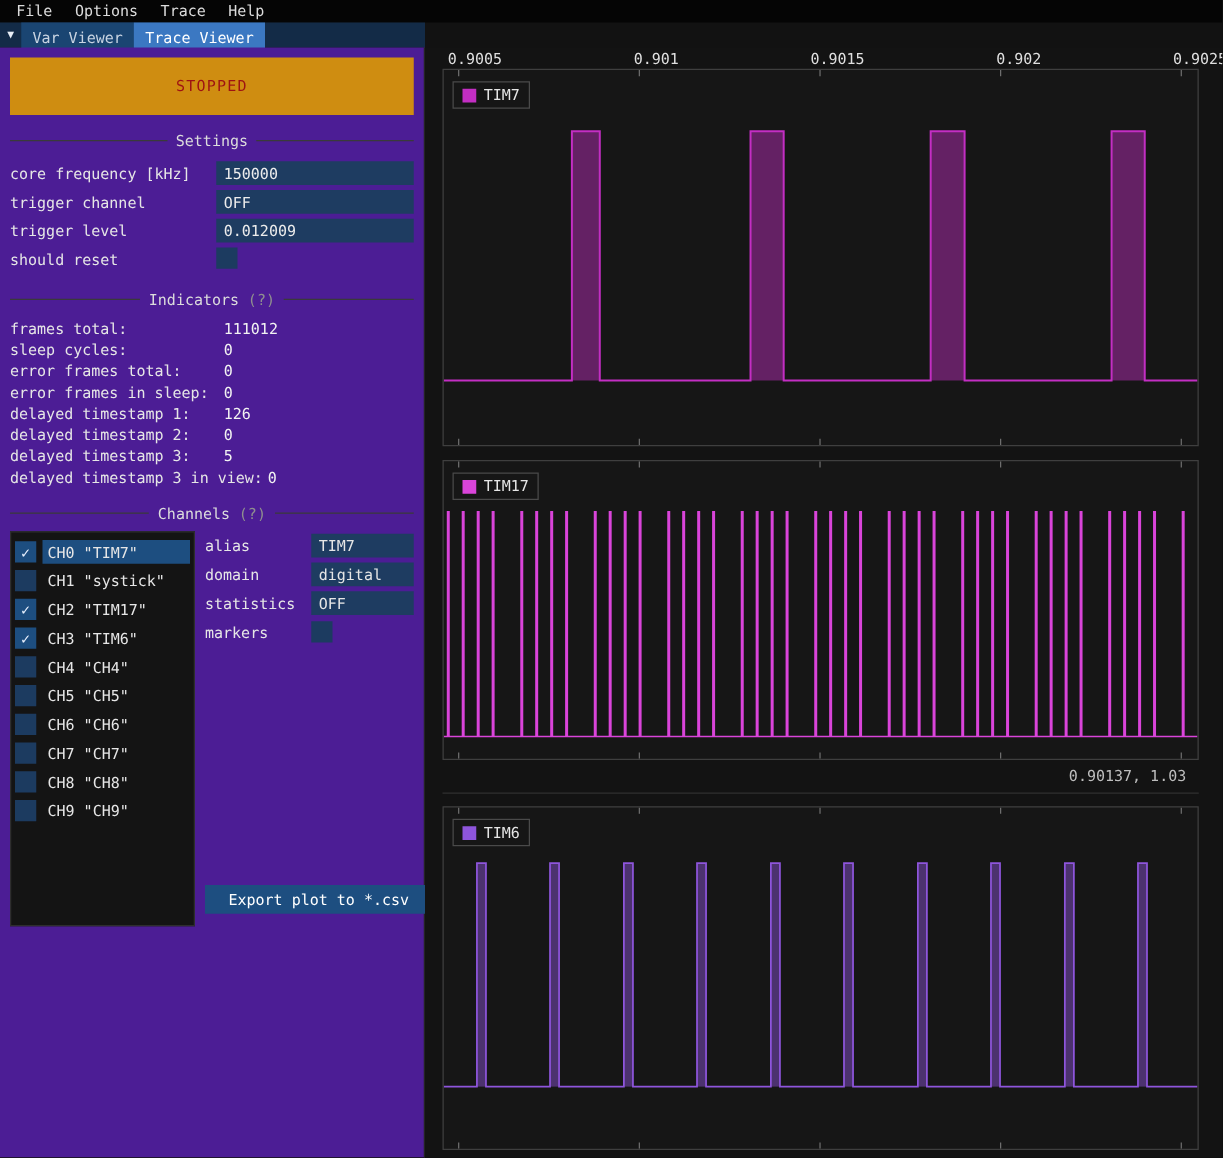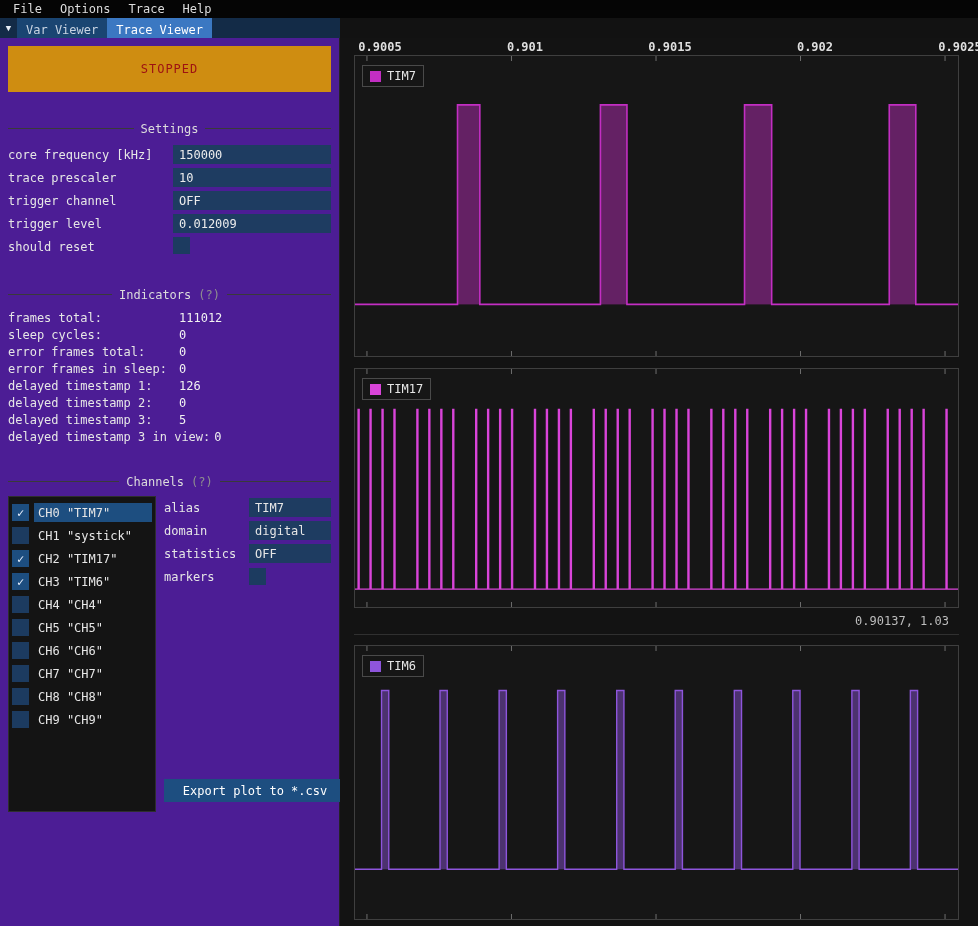--- a/index.html
+++ b/index.html
@@ -15,21 +15,21 @@
   .collapse-btn{width:17px;display:flex;align-items:center;justify-content:center;color:#e8eef6;font-size:9px;}
   .tabs{display:flex;align-items:stretch;}
   .tab{padding:12px 9px;display:flex;align-items:center;background:#1a4572;color:#c9d4e2;white-space:nowrap;}
   .tab.active{background:#3b78c2;color:#fff;}
 
   .content{position:absolute;top:38px;left:0;right:0;bottom:0;display:flex;}
 
   
   .left-panel{width:340px;background:#4c1d95;border-right:1px solid #242424;padding:8px;position:relative;flex:none;}
   .stop-btn{display:block;width:100%;height:46px;background:#cf8d11;color:#9e1212;border:none;font:inherit;letter-spacing:1px;text-align:center;}
-  .sep{display:flex;align-items:center;gap:7px;margin:29px 0 7px;height:15px;color:#dcdcdc;}
+  .sep{display:flex;align-items:center;gap:7px;margin:13px 0 7px;height:15px;color:#dcdcdc;}
   .sep .line{flex:1;height:1px;background:#3a3a3a;}
   .sep .help{color:#8f8f8f;}
   .field-row{display:grid;grid-template-columns:1fr 158px;align-items:center;height:23px;}
   .field-label{color:#e6e6e6;}
   .field-input{height:19px;background:#1e3c61;color:#ececec;display:flex;align-items:center;padding:0 6px;}
   .cb{width:17px;height:17px;background:#1c3b60;flex:none;display:inline-flex;align-items:center;justify-content:center;color:#eaf2ff;font-size:12px;line-height:1;}
   .cb.checked{background:#1d4e80;}
   .ind-row{display:flex;height:17px;align-items:center;}
   .ind-label{min-width:167px;}
   .ind-value{margin-left:4px;color:#f2f2f2;}
@@ -41,21 +41,21 @@
   .chan-label{flex:1;height:19px;display:flex;align-items:center;padding:0 4px;white-space:nowrap;}
   .chan-label.selected{background:#1d4e80;}
   .channel-props{position:absolute;left:156px;top:0;right:0;}
   .prop-row{display:flex;align-items:center;height:23px;}
   .prop-label{width:85px;}
   .prop-input{width:82px;height:19px;background:#1e3c61;display:flex;align-items:center;padding:0 6px;}
   .export-btn{position:absolute;left:156px;top:283px;width:182px;height:23px;background:#1d4e80;color:#fff;border:none;font:inherit;}
 
   
   .right-panel{flex:1;position:relative;background:#131313;padding-left:14px;overflow:hidden;}
-  .axis-row{position:relative;height:17px;font-weight:bold;}
+  .axis-row{position:relative;height:17px;}
   .axis-label{position:absolute;top:2px;transform:translateX(-50%);color:#dfdfdf;white-space:nowrap;}
   .plot{width:605px;border:1px solid #3f3f3f;background:#161616;position:relative;}
   .plot1{height:302px;margin-bottom:11px;}
   .plot2{height:240px;}
   .plot3{height:275px;}
   .readout{width:605px;height:27px;line-height:26px;text-align:right;padding-right:10px;color:#bdbdbd;border-bottom:1px solid #303030;margin-bottom:10px;}
   .plot-canvas{position:absolute;inset:0;}
   .legend{position:absolute;top:9px;left:7px;display:flex;align-items:center;gap:6px;background:rgba(22,22,22,0.85);border:1px solid #4a4a4a;padding:3px 7px;z-index:2;}
   .legend-swatch{width:11px;height:11px;display:inline-block;}
 </style>
@@ -87,24 +87,20 @@
       <div class="sep">
         <span class="line"></span>
         <span>Settings</span>
         <span class="line"></span>
       </div>
 
       <div>
           <div class="field-row">
             <div class="field-label">core frequency [kHz]</div>
             <div class="field-input">150000</div>
-          </div>
-          <div class="field-row">
-            <div class="field-label">trace prescaler</div>
-            <div class="field-input">10</div>
           </div>
           <div class="field-row">
             <div class="field-label">trigger channel</div>
             <div class="field-input">OFF</div>
           </div>
           <div class="field-row">
             <div class="field-label">trigger level</div>
             <div class="field-input">0.012009</div>
           </div>
         </div>

